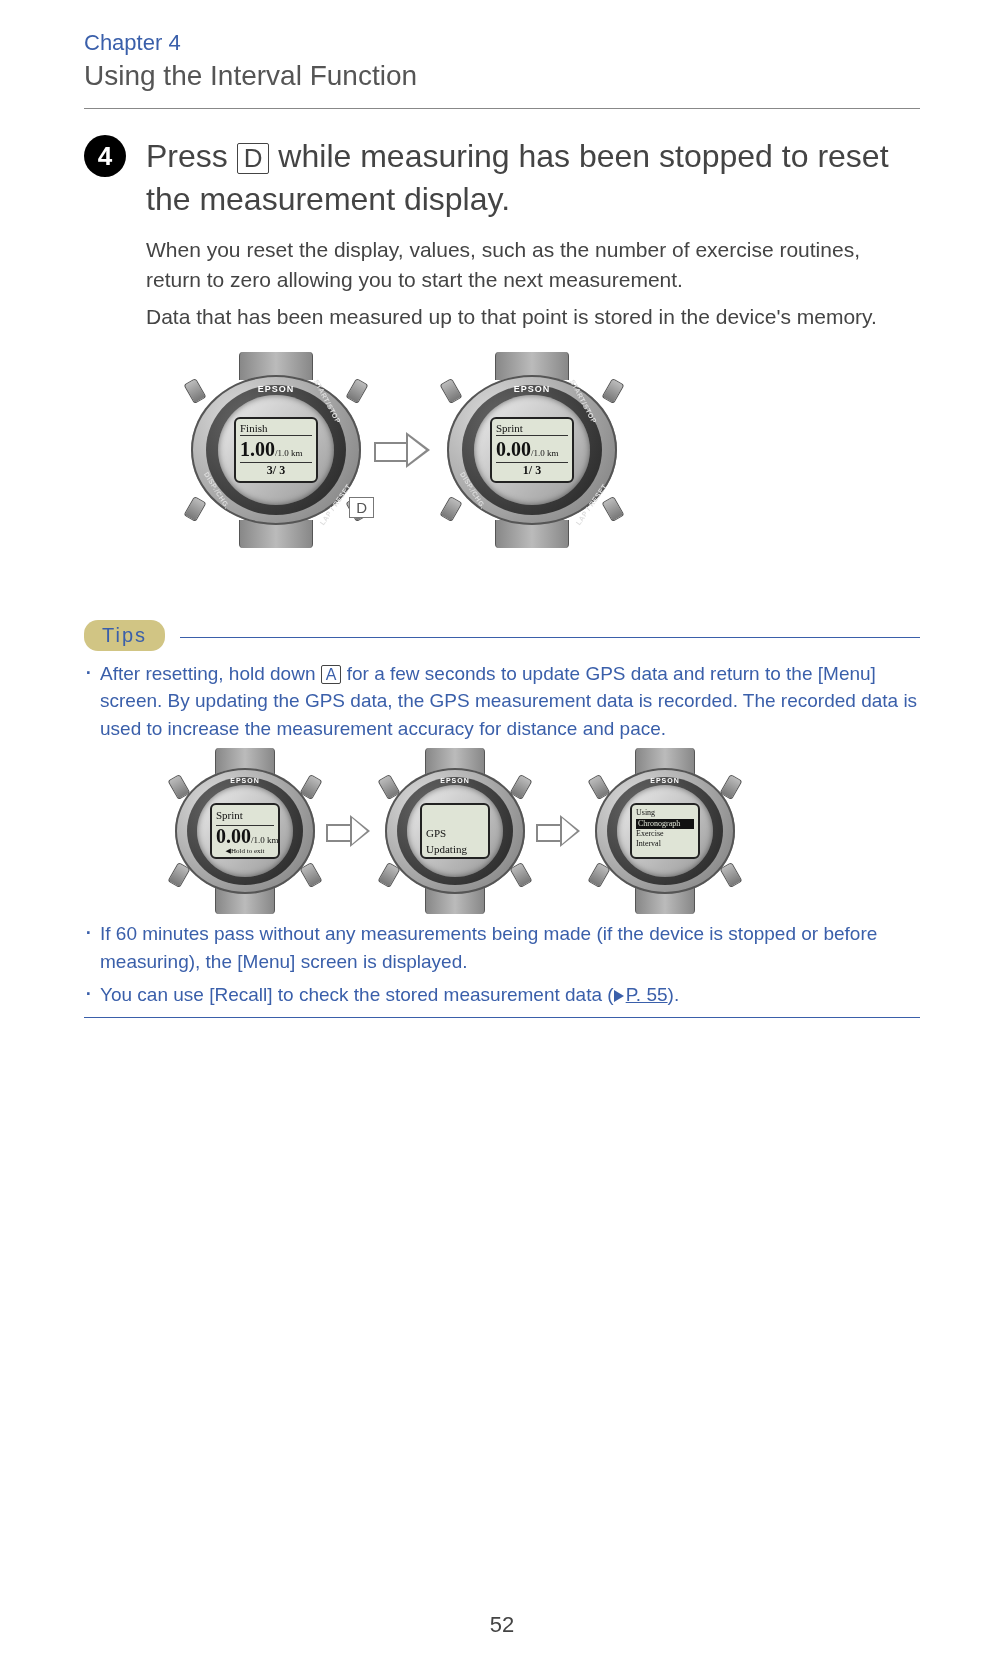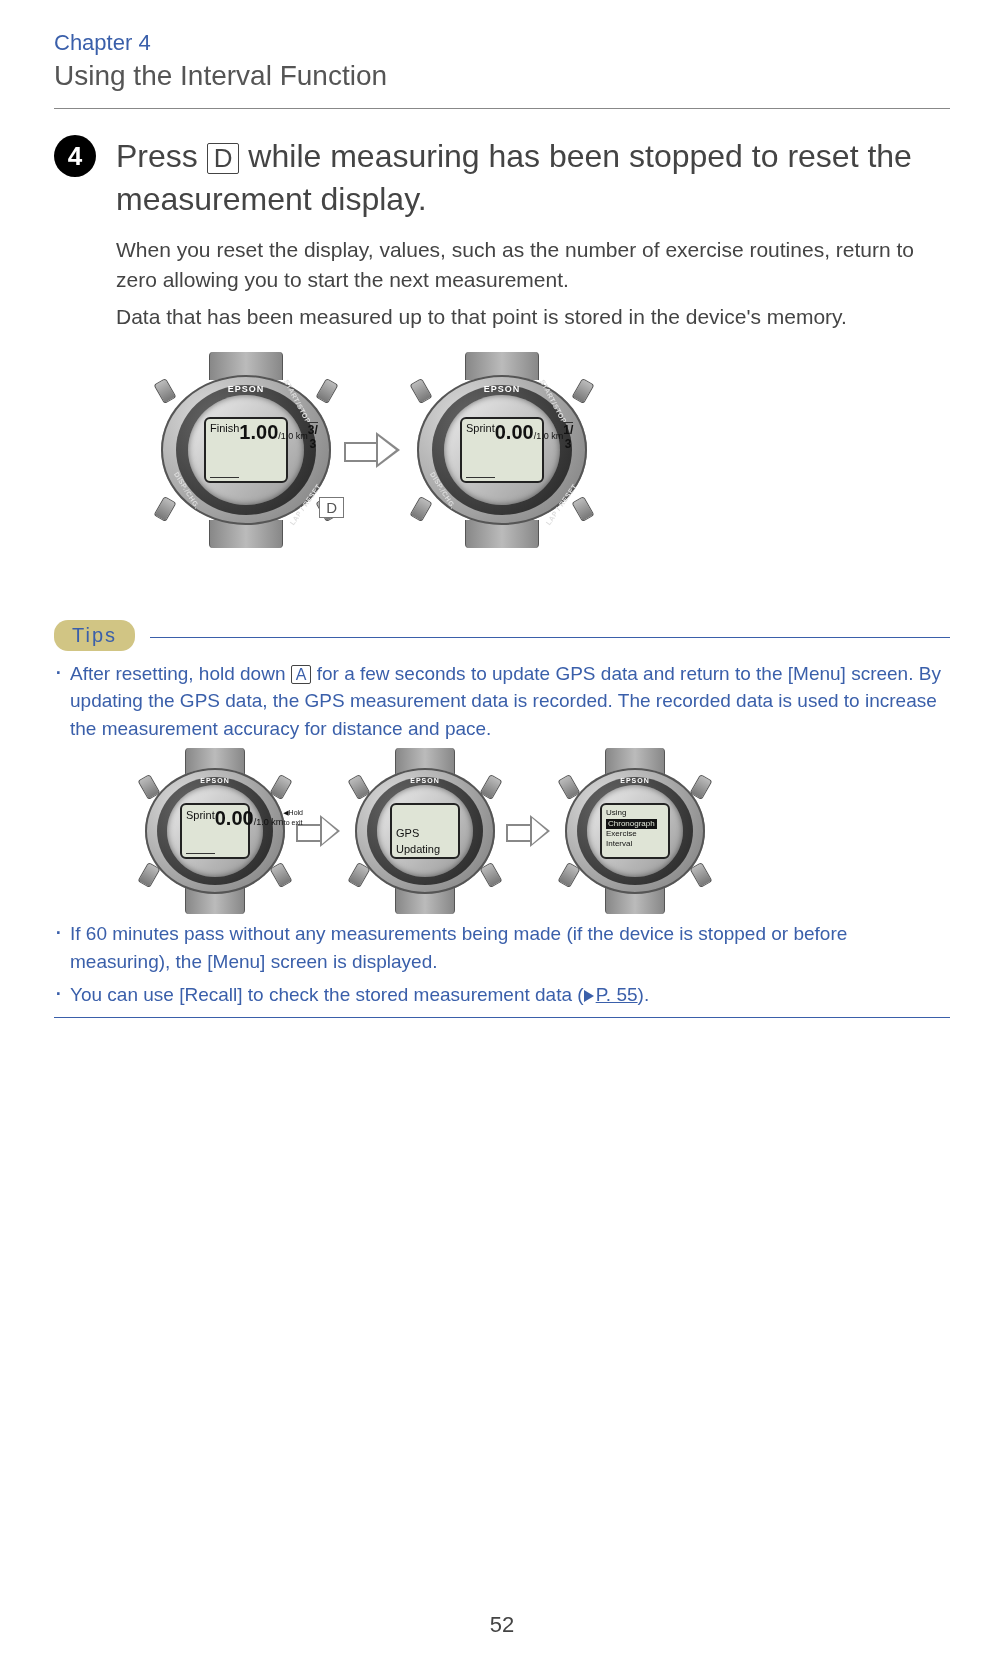--- a/index.html
+++ b/index.html
@@ -1,37 +1,37 @@
 <!DOCTYPE html>
 <html><head>
 <meta charset="utf-8">
 <style>
 *{box-sizing:border-box;margin:0;padding:0}
 body{width:1004px;height:1668px;font-family:"Segoe UI",Arial,sans-serif;color:#333;position:relative;background:#fff}
-.page{padding:30px 54px 0}
+.page{padding:30px 84px 0}
 .chap{color:#3a5faa;font-size:22px}
 .sect{color:#555;font-size:28px;font-weight:300;margin-top:4px}
 .hr1{border:none;border-top:1px solid #888;margin:16px 0 26px}
 .step{display:flex;gap:20px}
 .stepnum{width:42px;height:42px;border-radius:50%;background:#000;color:#fff;display:flex;align-items:center;justify-content:center;font-size:26px;font-weight:bold;flex-shrink:0}
 .steptitle{font-size:32px;color:#444;font-weight:400;line-height:1.35}
 .keycap{display:inline-block;border:1.5px solid #444;padding:0 6px;font-size:26px;line-height:1.1;border-radius:2px;vertical-align:baseline;font-family:Arial}
 .keycap.sm{font-size:16px;padding:0 4px}
 .stepbody{font-size:21px;color:#444;margin-top:14px;line-height:1.4}
 .stepbody p{margin-bottom:8px}
 .watchrow{display:flex;align-items:center;gap:8px;margin:28px 0 10px 40px}
 .watch{position:relative;width:180px;height:180px}
 .strap{position:absolute;left:50%;transform:translateX(-50%);width:74px;background:linear-gradient(90deg,#888,#bbb,#888);border-left:1px solid #555;border-right:1px solid #555}
 .strap.top{top:-8px;height:28px;border-radius:4px 4px 0 0}
 .strap.bot{bottom:-8px;height:28px;border-radius:0 0 4px 4px}
 .case{position:absolute;left:50%;top:50%;transform:translate(-50%,-50%);width:170px;height:150px;border-radius:50%;background:radial-gradient(circle at 30% 30%,#ddd,#777);box-shadow:inset 0 0 0 2px #555}
 .bezel{position:absolute;left:50%;top:50%;transform:translate(-50%,-50%);width:140px;height:130px;border-radius:50%;background:radial-gradient(circle at 30% 30%,#666,#222)}
 .ring{position:absolute;left:50%;top:50%;transform:translate(-50%,-50%);width:116px;height:110px;border-radius:50%;background:linear-gradient(135deg,#eee,#999);box-shadow:inset 0 0 6px rgba(0,0,0,.5)}
 .brand{position:absolute;top:24px;left:50%;transform:translateX(-50%);color:#fff;font-size:9px;font-weight:bold;letter-spacing:1px;z-index:3}
-.screen{position:absolute;left:50%;top:50%;transform:translate(-50%,-50%);width:84px;height:66px;background:#dfe4d6;border:2px solid #222;border-radius:6px;padding:3px 4px;font-family:Liberation Sans, sans-serif;color:#111;display:flex;flex-direction:row;justify-content:space-between;z-index:2}
+.screen{position:absolute;left:50%;top:50%;transform:translate(-50%,-50%);width:84px;height:66px;background:#dfe4d6;border:2px solid #222;border-radius:6px;padding:3px 4px;font-family:Liberation Serif, serif;color:#111;display:flex;flex-direction:column;justify-content:space-between;z-index:2}
 .sc-top{font-size:11px;border-bottom:1px solid #333;padding-bottom:1px}
 .sc-mid{font-size:20px;font-weight:bold;line-height:1;white-space:nowrap}
 .sc-mid .unit{font-size:9px;font-weight:normal}
 .sc-bot{font-size:12px;text-align:center;border-top:1px solid #333;font-weight:bold}
 .sc-menu{font-size:8px;line-height:1.3}
 .sc-menu .hl{background:#111;color:#dfe4d6;padding:0 2px}
 .btntxt{position:absolute;font-size:7px;color:#ddd;font-weight:bold;letter-spacing:.5px;z-index:3}
 .bt-tr{top:38px;right:14px;transform:rotate(62deg)}
 .bt-br{bottom:32px;right:6px;transform:rotate(-55deg)}
 .bt-bl{bottom:46px;left:10px;transform:rotate(58deg)}

